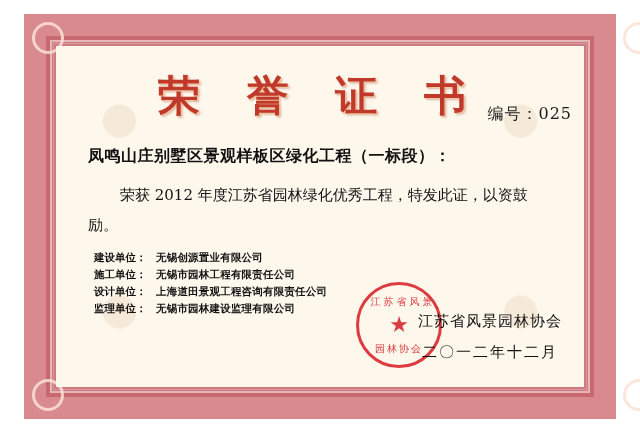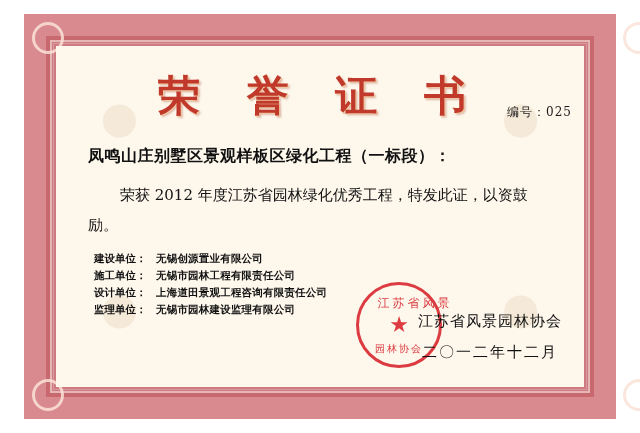--- a/index.html
+++ b/index.html
@@ -156,21 +156,21 @@
     color: #c0392b;
     text-shadow: 1px 1px 0 #f0c9a0, 2px 2px 2px rgba(160,60,40,0.35);
     white-space: nowrap;
   }
 
   .cert-number {
     position: absolute;
     right: 12px;
     top: 58px;
     font-family: "DejaVu Serif", serif;
-    font-size: 12px;
+    font-size: 16px;
     color: #1b1b1b;
     letter-spacing: 1px;
   }
 
   .project-title {
     position: absolute;
     left: 32px;
     top: 100px;
     width: 470px;
     font-family: "DejaVu Serif", serif;
@@ -190,21 +190,21 @@
     color: #111111;
     line-height: 30px;
     text-indent: 32px;
   }
 
   .units {
     position: absolute;
     left: 38px;
     top: 204px;
     width: 330px;
-    font-family: Liberation Serif, serif;
+    font-family: Liberation Mono, monospace;
     font-size: 10.5px;
     color: #1a1a1a;
     line-height: 17px;
   }
   .unit-row {
     display: flex;
     align-items: baseline;
     white-space: nowrap;
   }
   .unit-label {
@@ -259,26 +259,26 @@
     position: absolute;
     left: 50%;
     top: 50%;
     transform: translate(-50%, -50%);
     color: #d8232a;
     font-size: 22px;
     line-height: 1;
   }
   .seal-text-top {
     position: absolute;
-    left: 16px;
+    left: 4px;
     top: 10px;
     width: 100%;
     text-align: center;
     font-family: "DejaVu Sans", sans-serif;
-    font-size: 12px;
+    font-size: 10px;
     color: #d8232a;
     letter-spacing: 3px;
   }
   .seal-text-bottom {
     position: absolute;
     left: 0;
     bottom: 9px;
     width: 100%;
     text-align: center;
     font-family: "DejaVu Sans", sans-serif;

